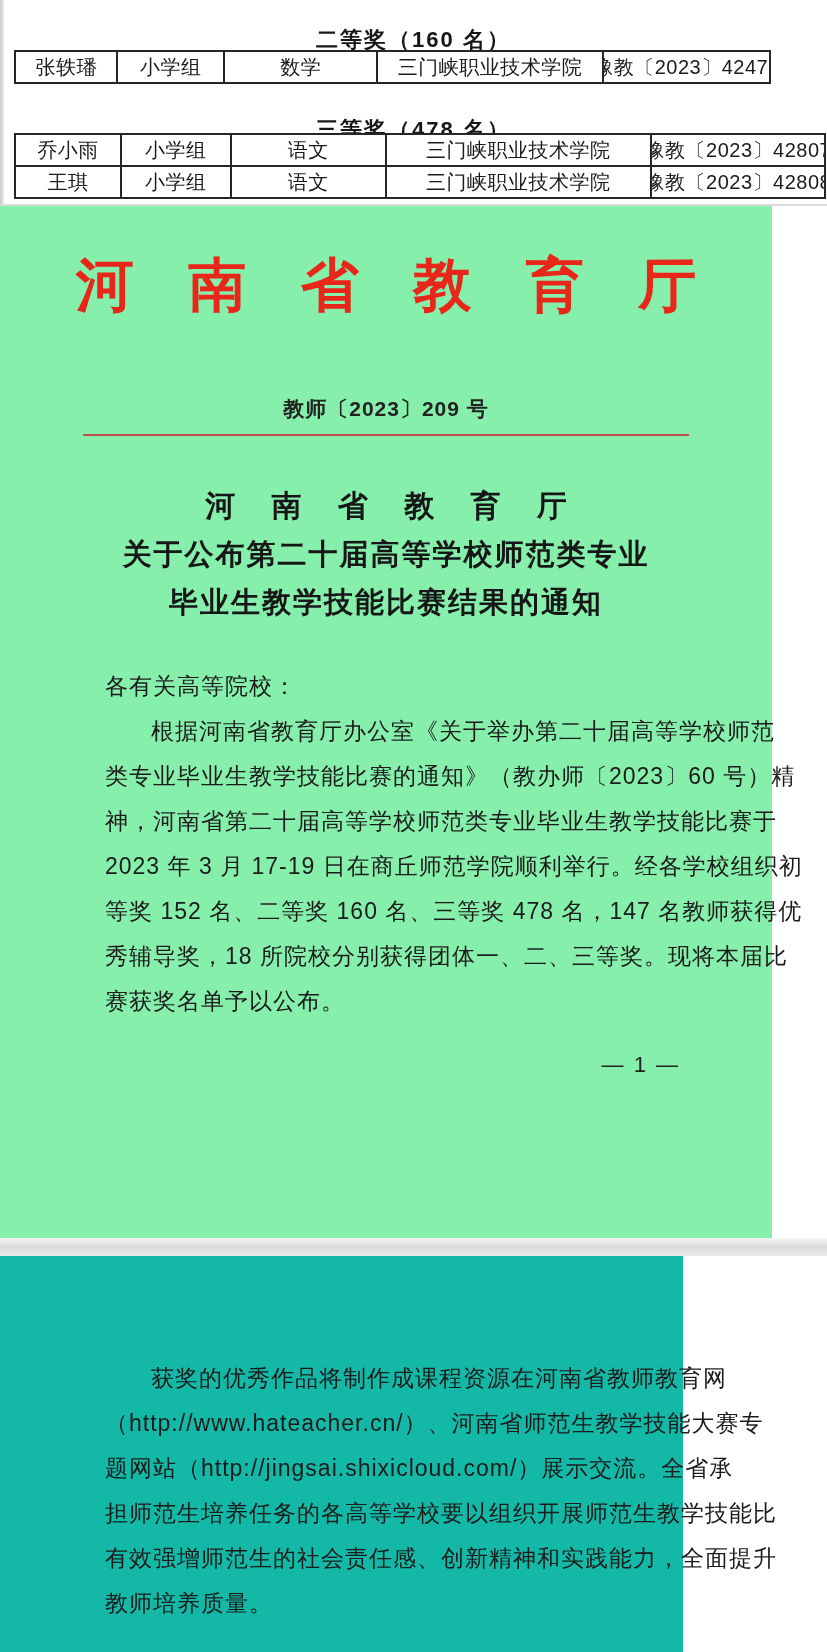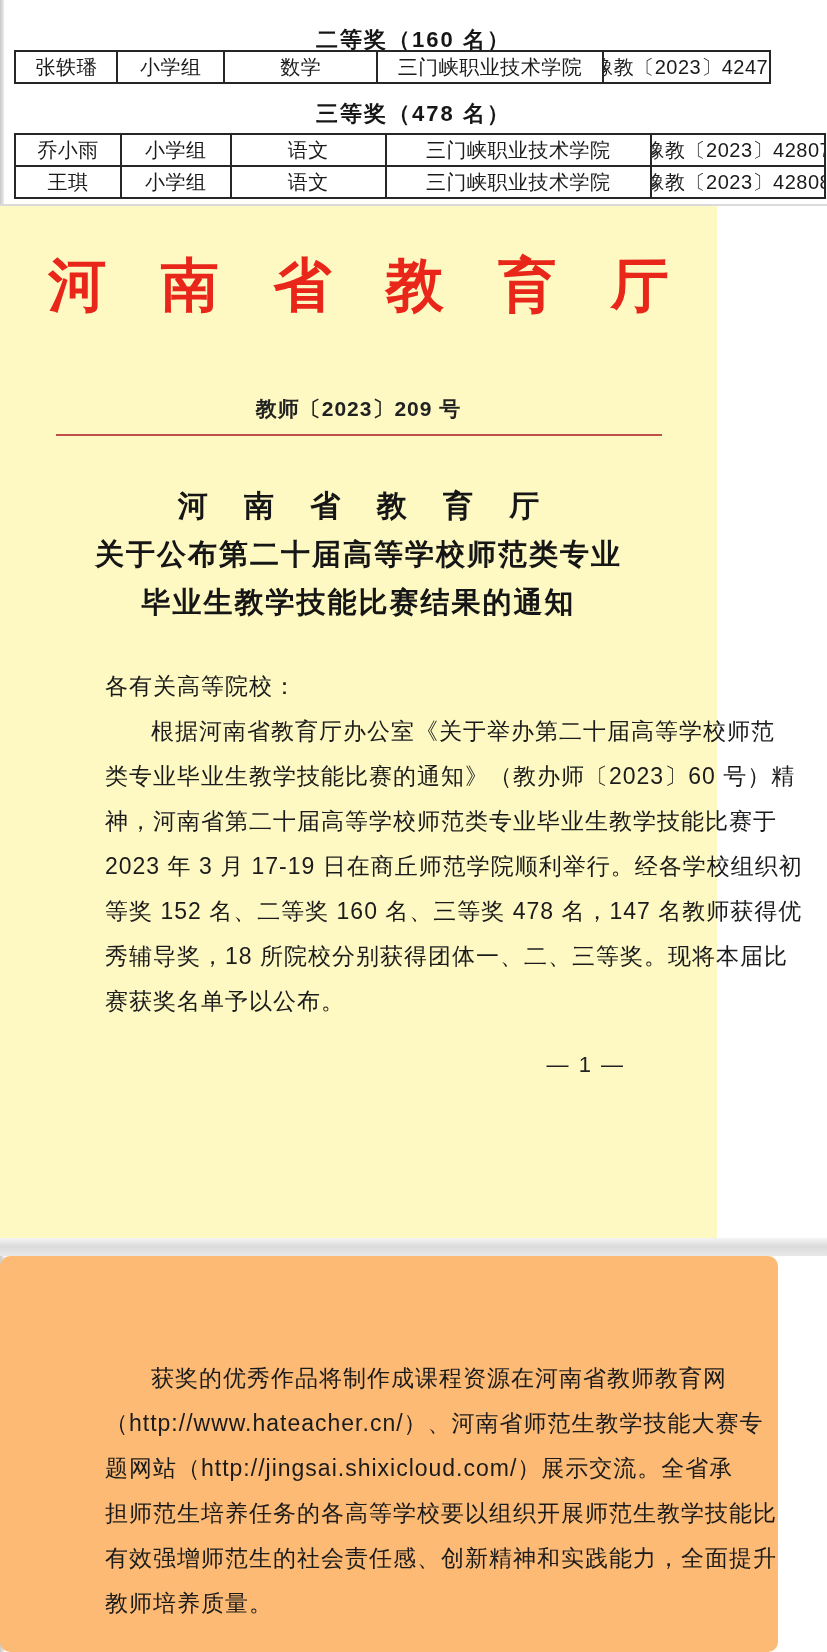--- a/index.html
+++ b/index.html
@@ -11,21 +11,21 @@
   .left-gutter{
     position:absolute;left:0;top:0;width:4px;height:1652px;
     background:linear-gradient(90deg,#c9c9c9,#ececec);
   }
   
   .award-heading{
     position:absolute;left:0;width:827px;text-align:center;
     font-size:22px;font-weight:bold;letter-spacing:2px;color:#161616;margin-top:13px;
   }
   #h-second{top:12px;}
-  #h-third{top:86px;}
+  #h-third{top:102px;}
   .tbl{
     position:absolute;left:14px;border:2px solid #262626;box-sizing:border-box;
     background:#fff;
   }
   #tbl-second{top:50px;width:757px;}
   #tbl-third{top:133px;width:812px;}
   .trow{display:flex;}
   .trow + .trow{border-top:2px solid #262626;}
   .tcell{
     box-sizing:border-box;height:30px;display:flex;align-items:center;justify-content:center;
@@ -39,21 +39,21 @@
   #tbl-second .tcell:nth-child(5){width:21.9%;}
   #tbl-third .tcell:nth-child(1){width:13.1%;}
   #tbl-third .tcell:nth-child(2){width:13.6%;}
   #tbl-third .tcell:nth-child(3){width:19.2%;}
   #tbl-third .tcell:nth-child(4){width:32.8%;}
   #tbl-third .tcell:nth-child(5){width:21.3%;}
   .page-edge-line{
     position:absolute;top:204px;left:0;width:827px;height:2px;background:#dadada;
   }
   
-  .notice{position:absolute;top:206px;left:0;width:717px;height:1032px;background:#fef9c3;}
+  .notice{position:absolute;top:206px;left:0;width:772px;height:1032px;background:#86efac;}
   .agency-title{
     margin-top:40px;text-align:center;
     font-size:58px;line-height:80px;font-weight:bold;
     letter-spacing:20px;text-indent:20px;
     font-family:"Liberation Serif",serif;
   }
   .doc-number{
     margin-top:70px;text-align:center;font-size:21px;line-height:26px;letter-spacing:1px;color:#222;font-weight:bold;
   }
   .red-rule{margin:12px auto 0;width:606px;height:2px;}
@@ -74,21 +74,21 @@
     margin-top:18px;text-align:right;padding-right:92px;
     font-size:22px;line-height:45px;letter-spacing:2px;color:#222;
   }
   
   .gray-band{
     position:absolute;top:1238px;left:0;width:827px;height:18px;
     background:linear-gradient(180deg,#f1f1f1 0%,#dbdbdb 45%,#e9e9e9 100%);
     border-top:1px solid #f3f3f3;box-sizing:border-box;
   }
   
-  .next-page{position:absolute;top:1256px;left:0;width:778px;height:396px;background:#fdba74;border-radius:10px;}
+  .next-page{position:absolute;top:1256px;left:0;width:683px;height:396px;background:#14b8a6;}
   .next-page .body-para{margin-top:100px;}
 </style>
 </head>
 <body>
 
 <div class="left-gutter"></div>
 
 <div class="award-heading" id="h-second">二等奖（160 名）</div>
 
 <div class="tbl" id="tbl-second">

